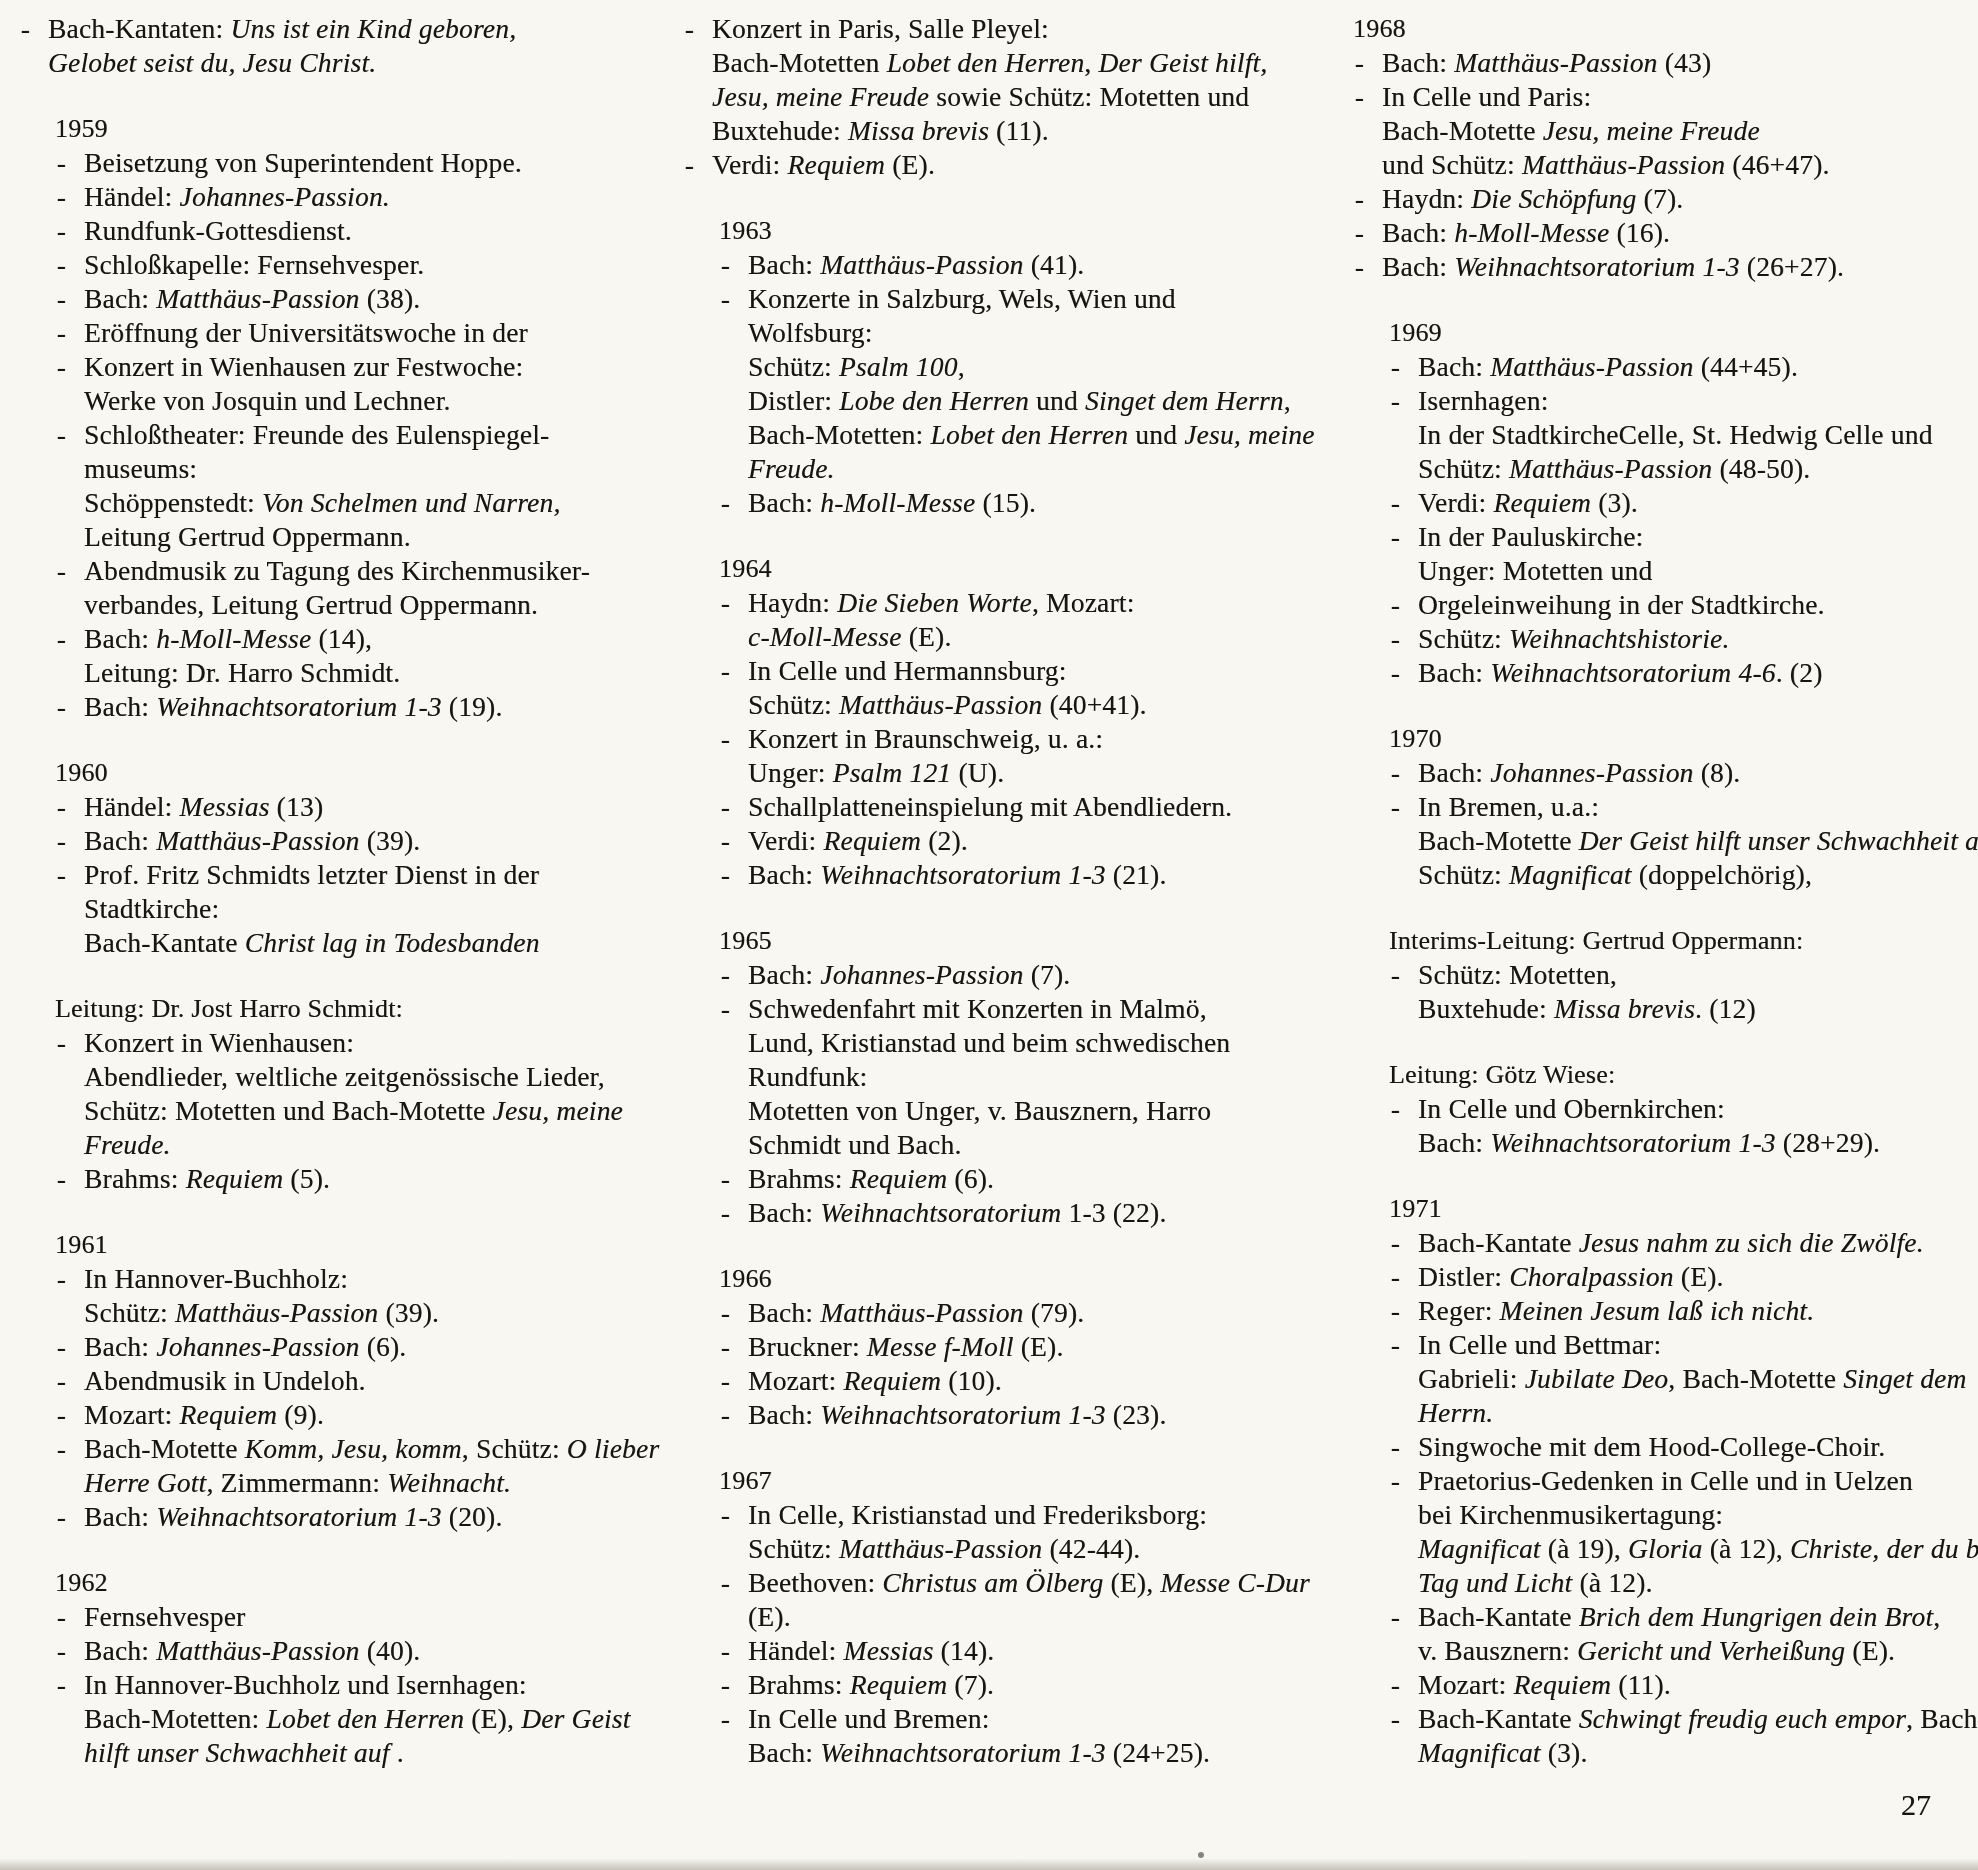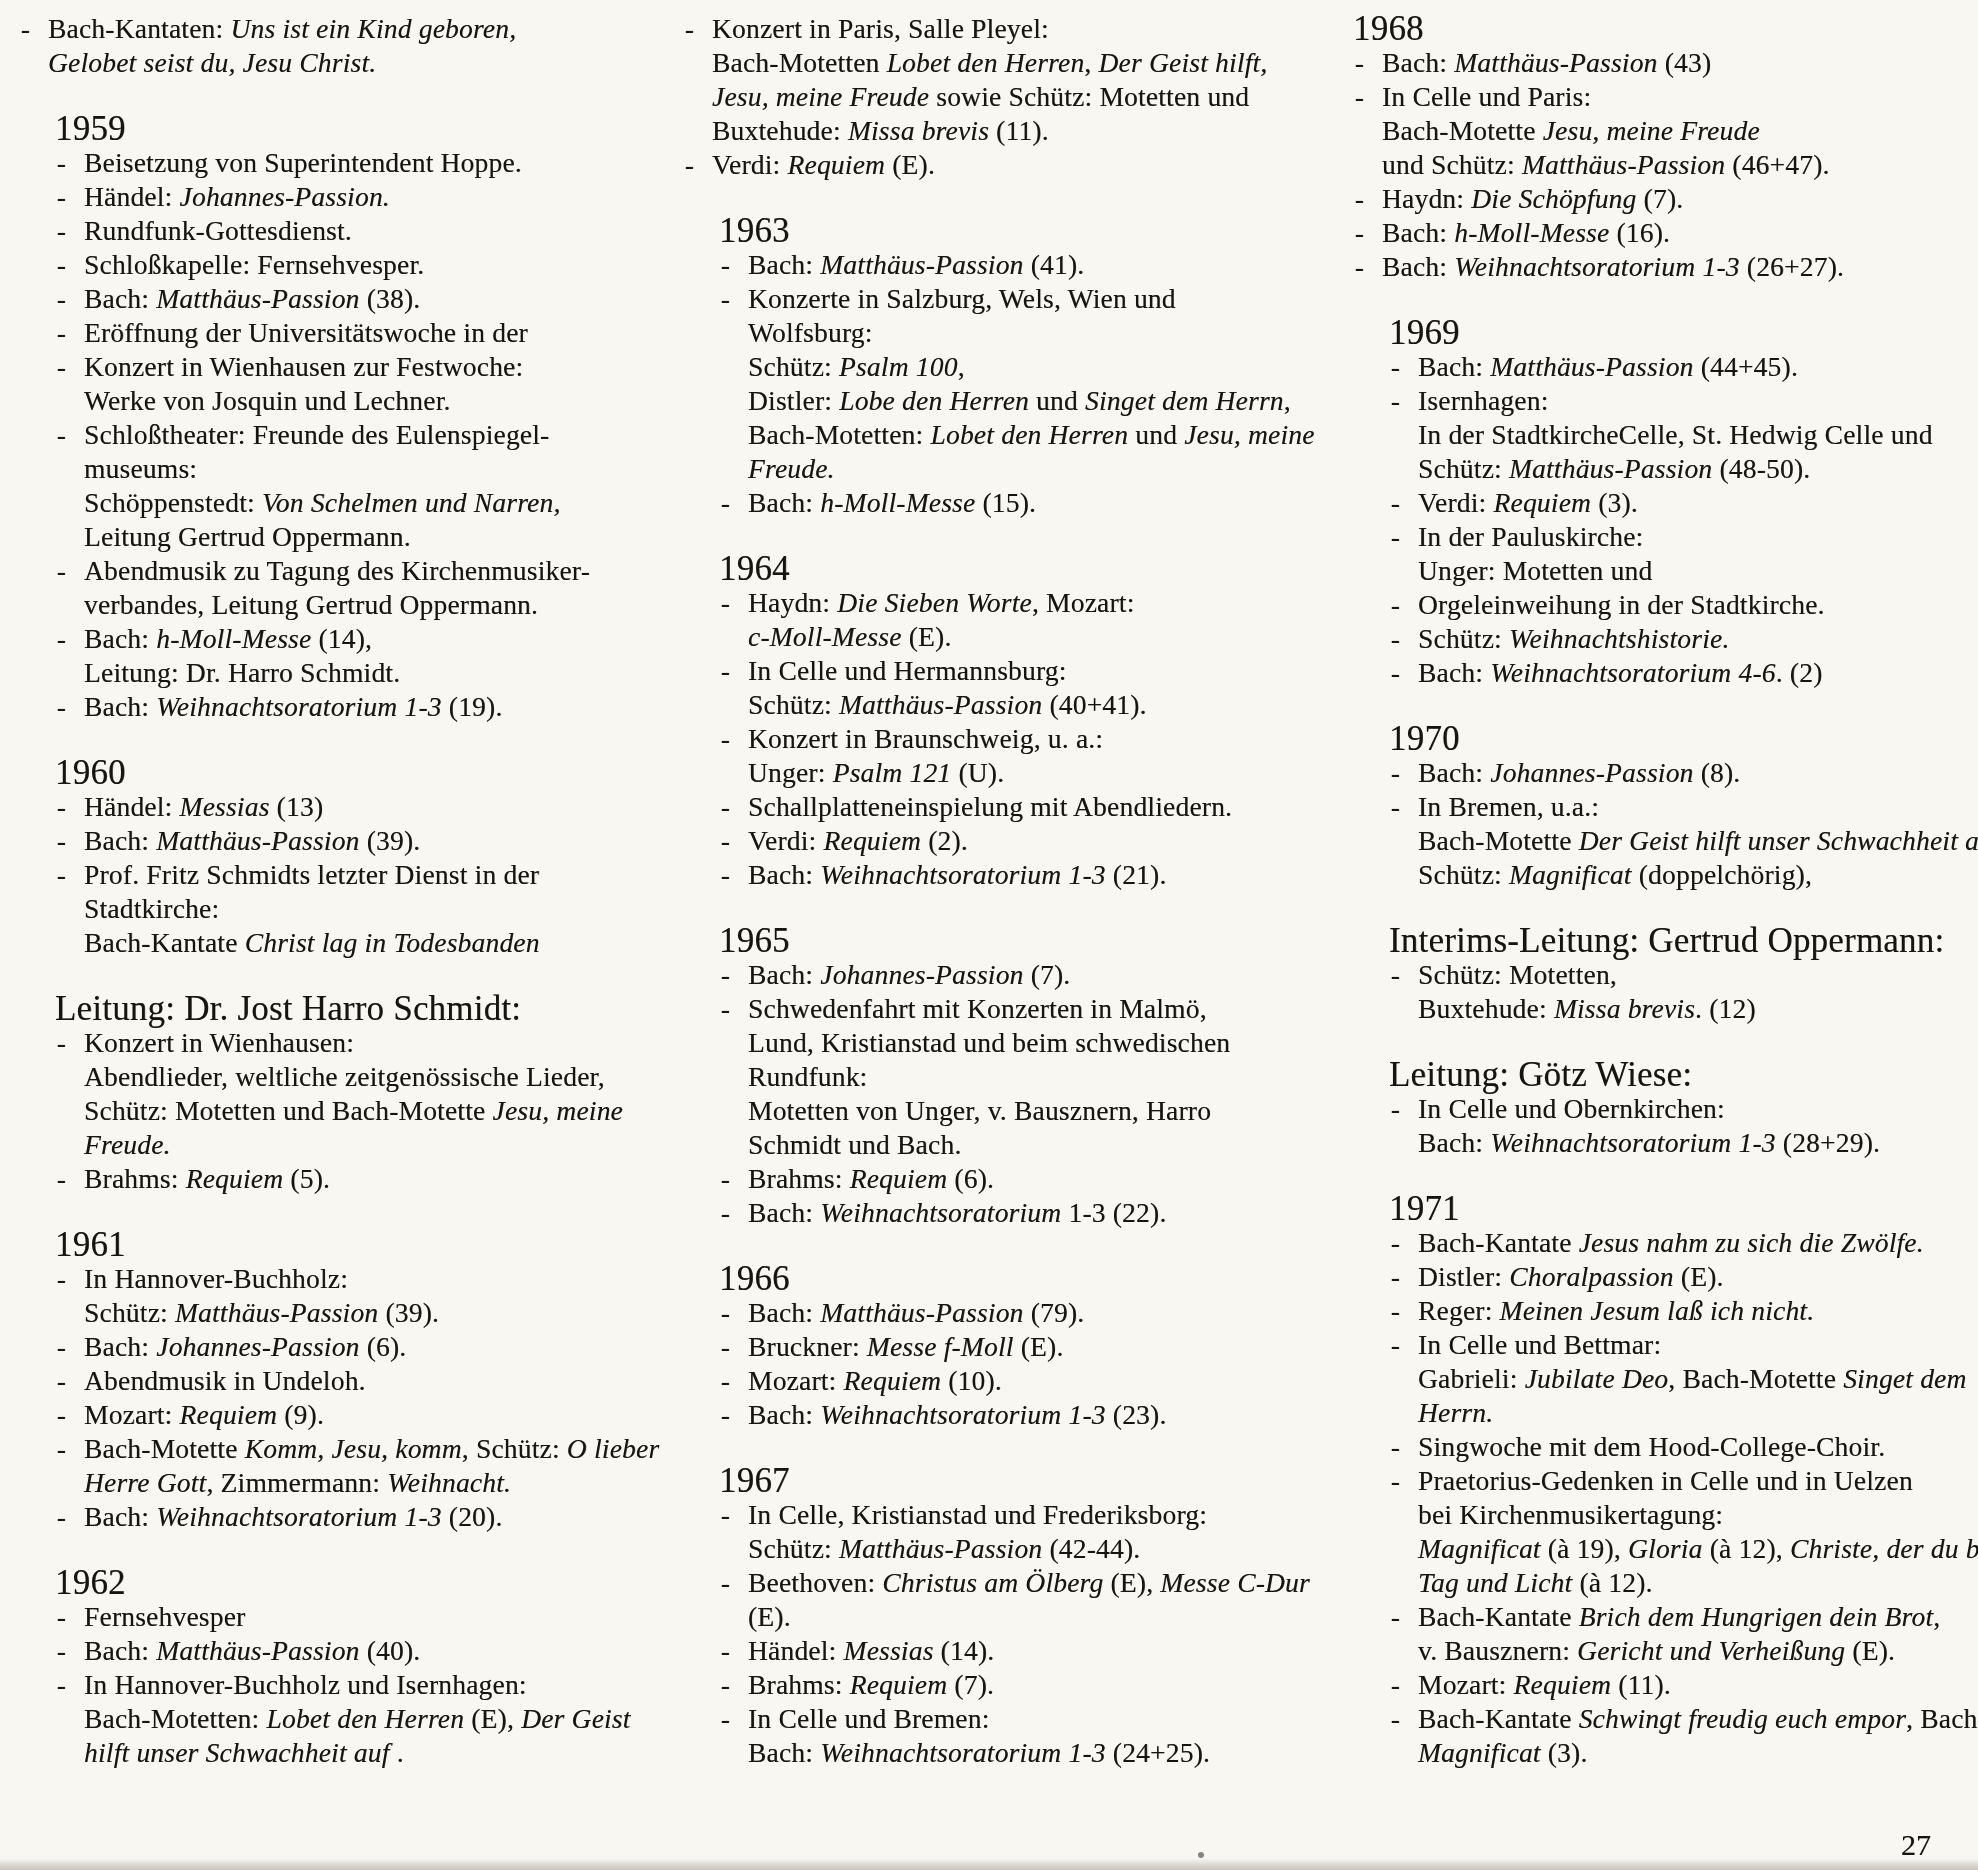--- a/index.html
+++ b/index.html
@@ -17,21 +17,21 @@
     gap:26px;
     filter:blur(0.3px);
   }
   .column{flex:none;}
   .column[data-col="0"]{width:638px;}
   .column[data-col="1"]{width:644px;}
   .column[data-col="2"]{width:613px;}
   .block:not(:first-child){margin-top:32px;margin-left:36px;}
   .heading{
     height:34px;line-height:34px;
-    font-size:35px;
+    font-size:26px;
     white-space:nowrap;
   }
   .item{
     position:relative;
     padding-left:29px;
     white-space:nowrap;
   }
   .dash{
     position:absolute;left:1.7px;top:0;
     height:34px;line-height:34px;
@@ -42,21 +42,21 @@
     font-size:27.5px;
   }
   .it{font-style:italic;}
   .rm{font-style:normal;}
   .heading,.line,.dash{
     text-shadow:0.3px 0.3px 0.5px rgba(25,22,16,0.5);
     letter-spacing:0.2px;
   }
   .page-number{
     position:absolute;
-    top:1828px;right:48px;
+    top:1788px;right:48px;
     font-size:30px;
     filter:blur(0.3px);
     text-shadow:0.3px 0.3px 0.5px rgba(25,22,16,0.5);
   }
   .scan-edge{
     position:absolute;left:0;right:0;bottom:0;height:12px;
     background:linear-gradient(#f8f7f2,#c6c3bc);
   }
   .speck{
     position:absolute;left:1198px;top:1852px;

